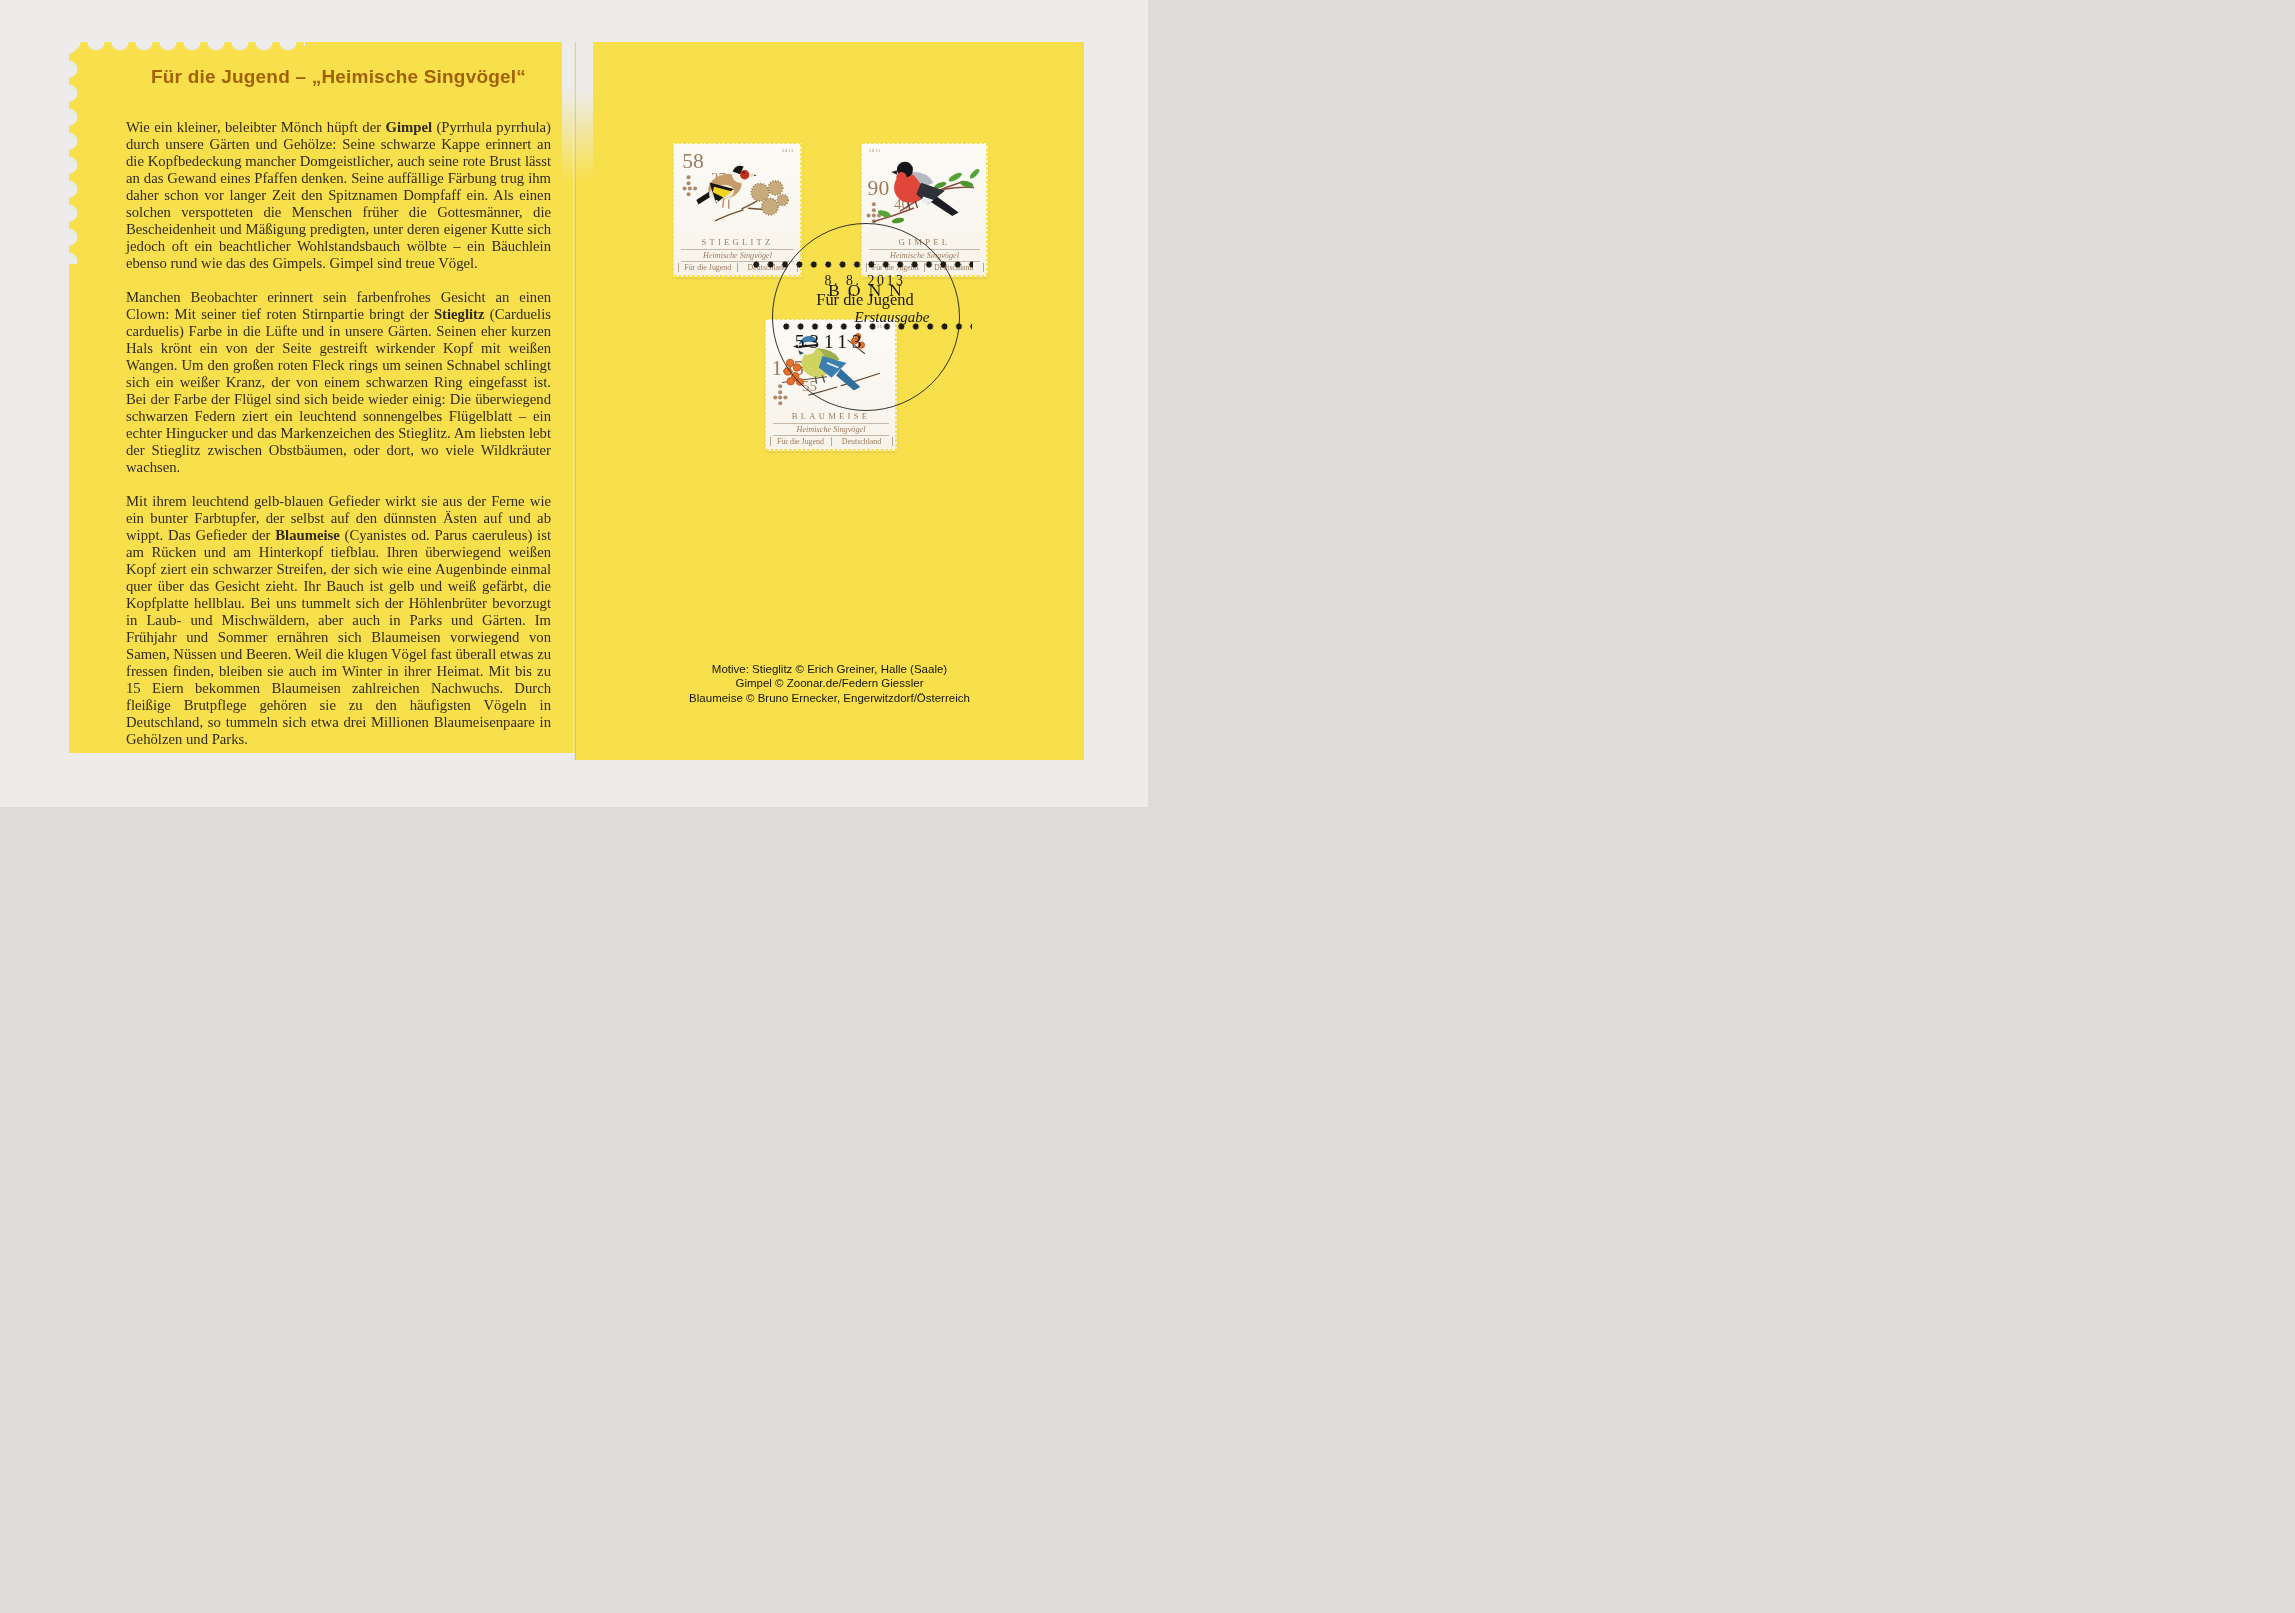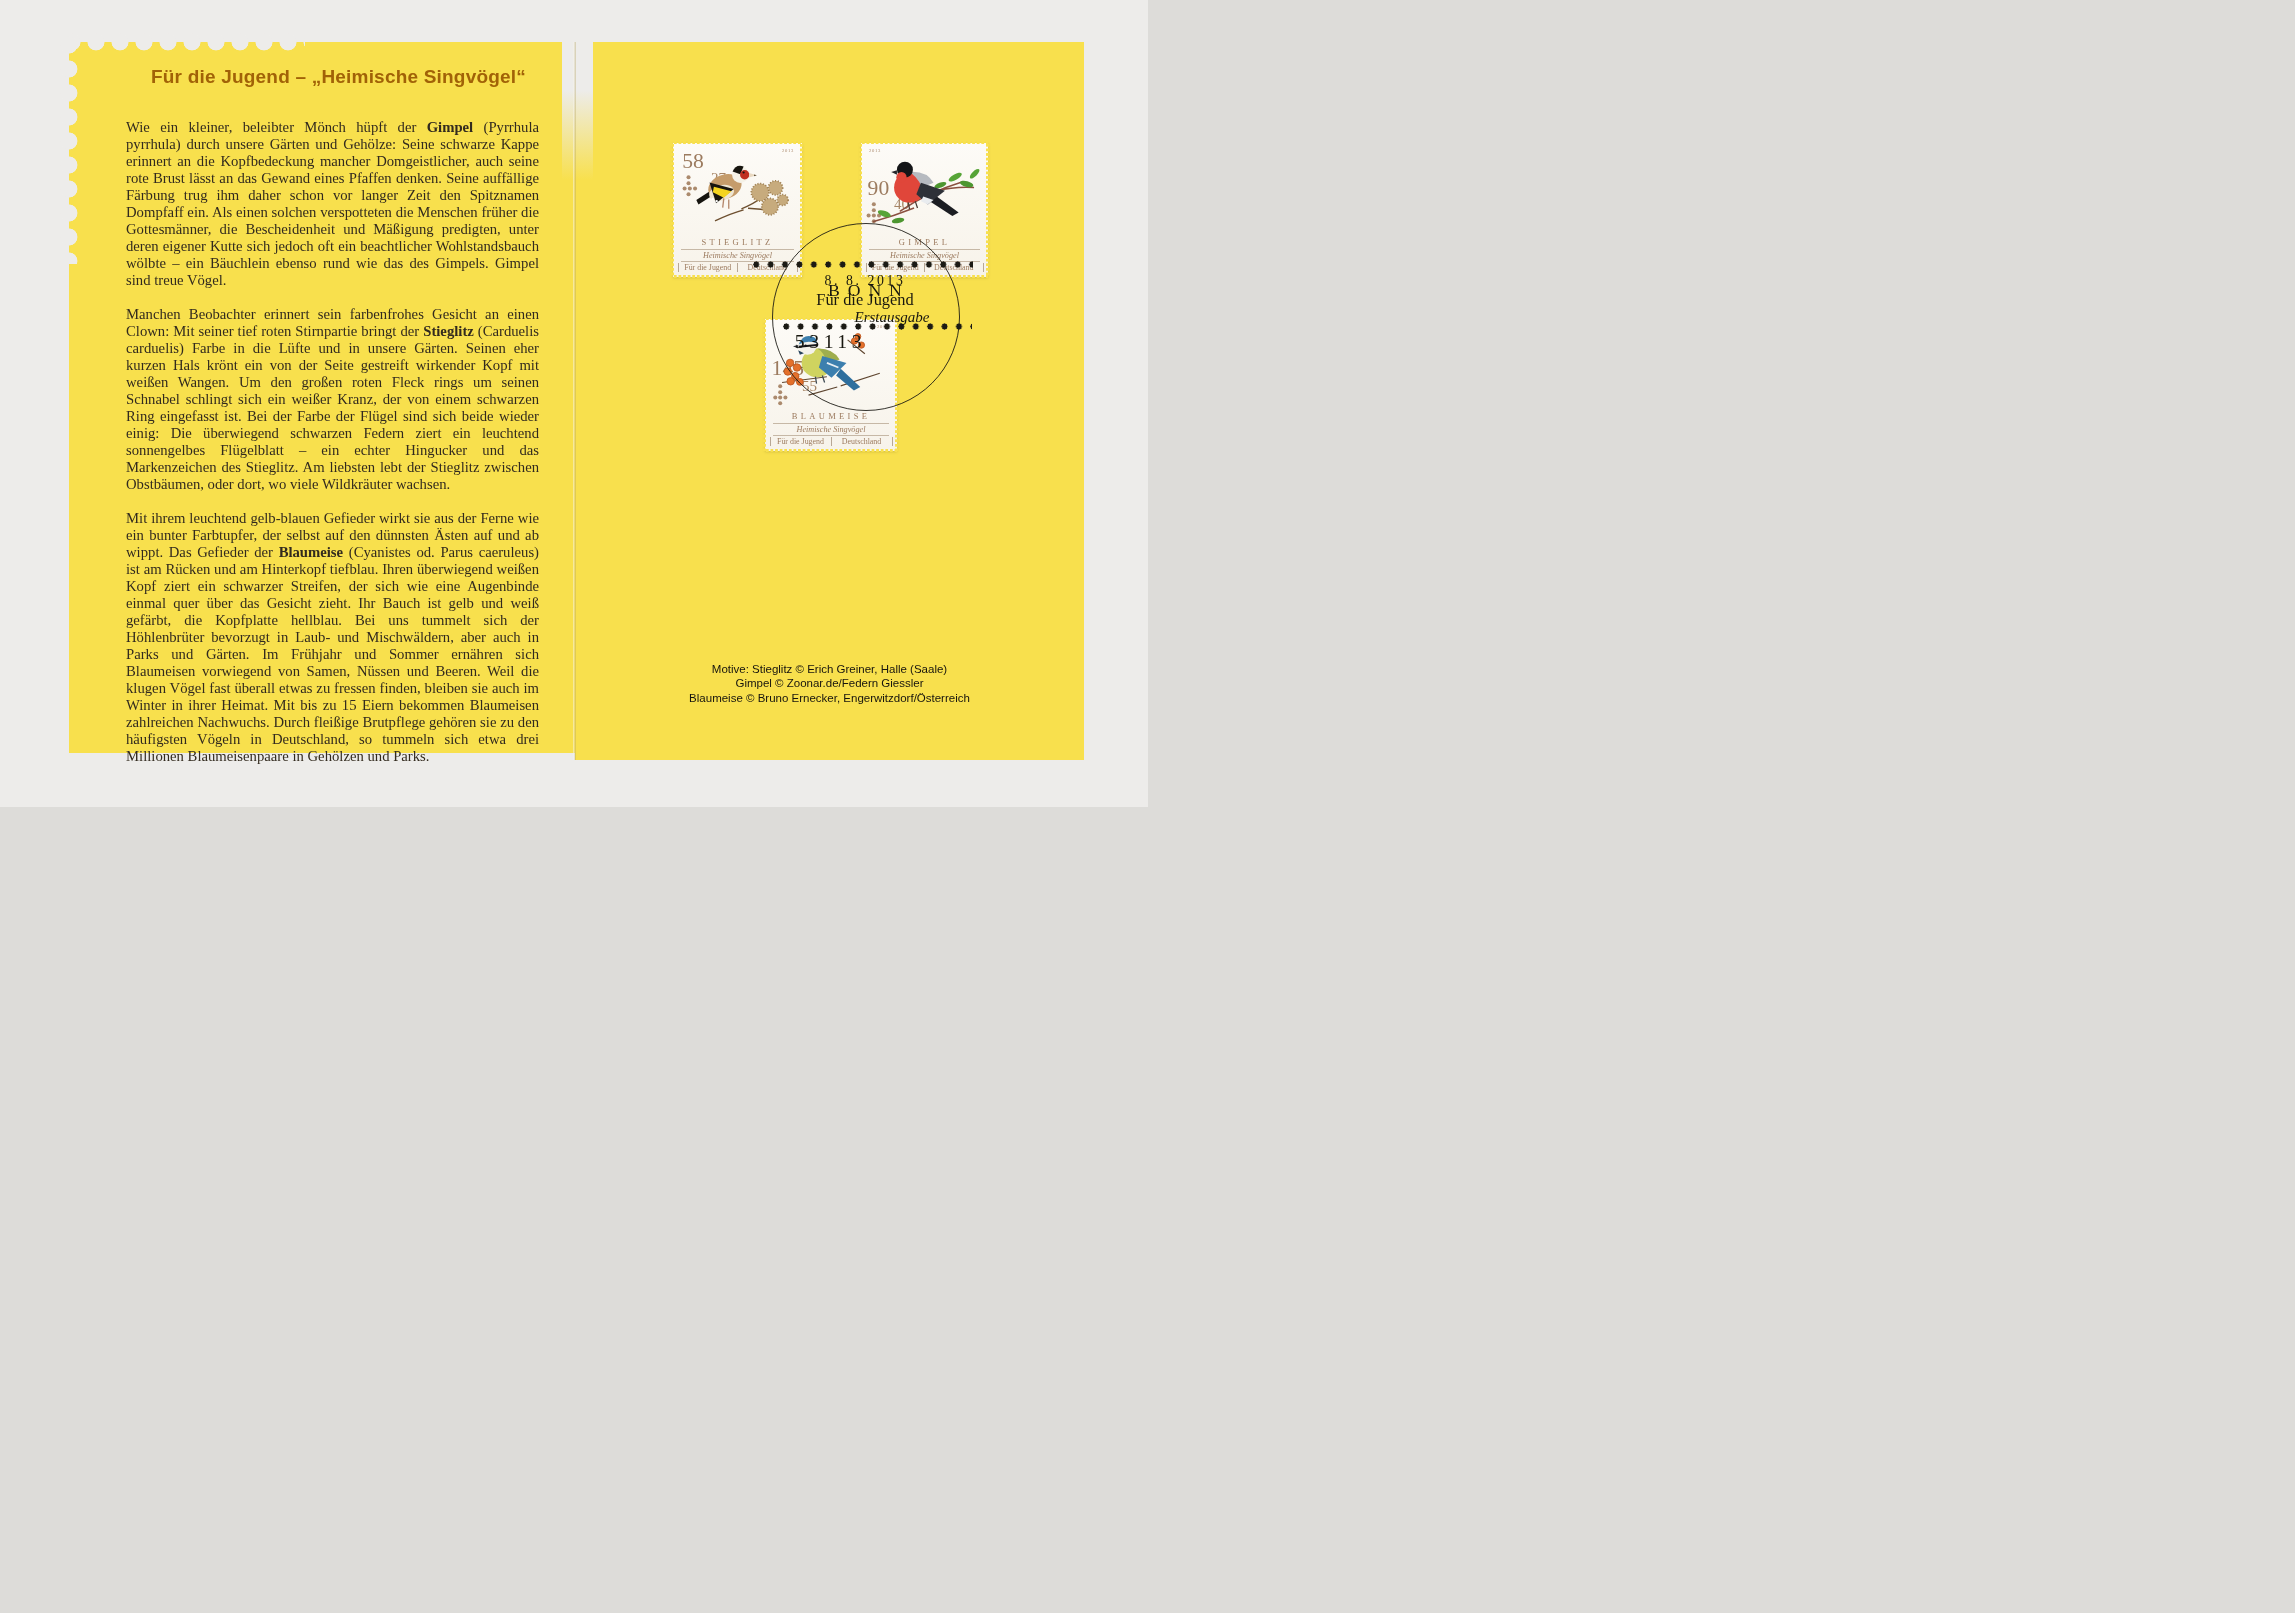--- a/index.html
+++ b/index.html
@@ -20,21 +20,21 @@
   .fold-gap{position:absolute;left:562px;top:42px;width:31px;height:138px;z-index:2;
             background:linear-gradient(180deg,#edecea 35%,rgba(237,236,234,0) 100%);}
   .fold-line{position:absolute;left:573px;top:42px;width:2.6px;height:718px;z-index:2;
              background:linear-gradient(90deg,rgba(255,255,255,.55),rgba(150,125,30,.30));}
   
   .page-title{position:absolute;left:126px;top:66px;width:425px;z-index:4;text-align:center;
               font-family:"Liberation Sans",sans-serif;font-weight:bold;font-size:19px;
               letter-spacing:0.2px;color:#a16207;}
   .article{position:absolute;left:126px;top:119px;width:425px;z-index:4;
            font-size:14.7px;line-height:17px;text-align:justify;color:#322a1e;}
-  .article p{margin:0 12px 17px 0;}
+  .article p{margin:0 0 17px 0;}
   .article b{font-weight:bold;}
   
   .stamp{position:absolute;background:linear-gradient(180deg,#fdfbf7,#f7f3ea);z-index:4;
          box-shadow:0 0.7px 2.6px rgba(110,95,20,.28);color:#9c7b5f;}
   .sperf{position:absolute;pointer-events:none;}
   .sperf.pt{left:0;right:0;top:-2.6px;height:5.2px;
     background-image:radial-gradient(circle at 2.3px 2.6px,#f8e04d 1.5px,rgba(248,224,77,0) 1.8px);
     background-size:4.6px 5.2px;background-repeat:repeat-x;}
   .sperf.pb{left:0;right:0;bottom:-2.6px;height:5.2px;
     background-image:radial-gradient(circle at 2.3px 2.6px,#f8e04d 1.5px,rgba(248,224,77,0) 1.8px);

